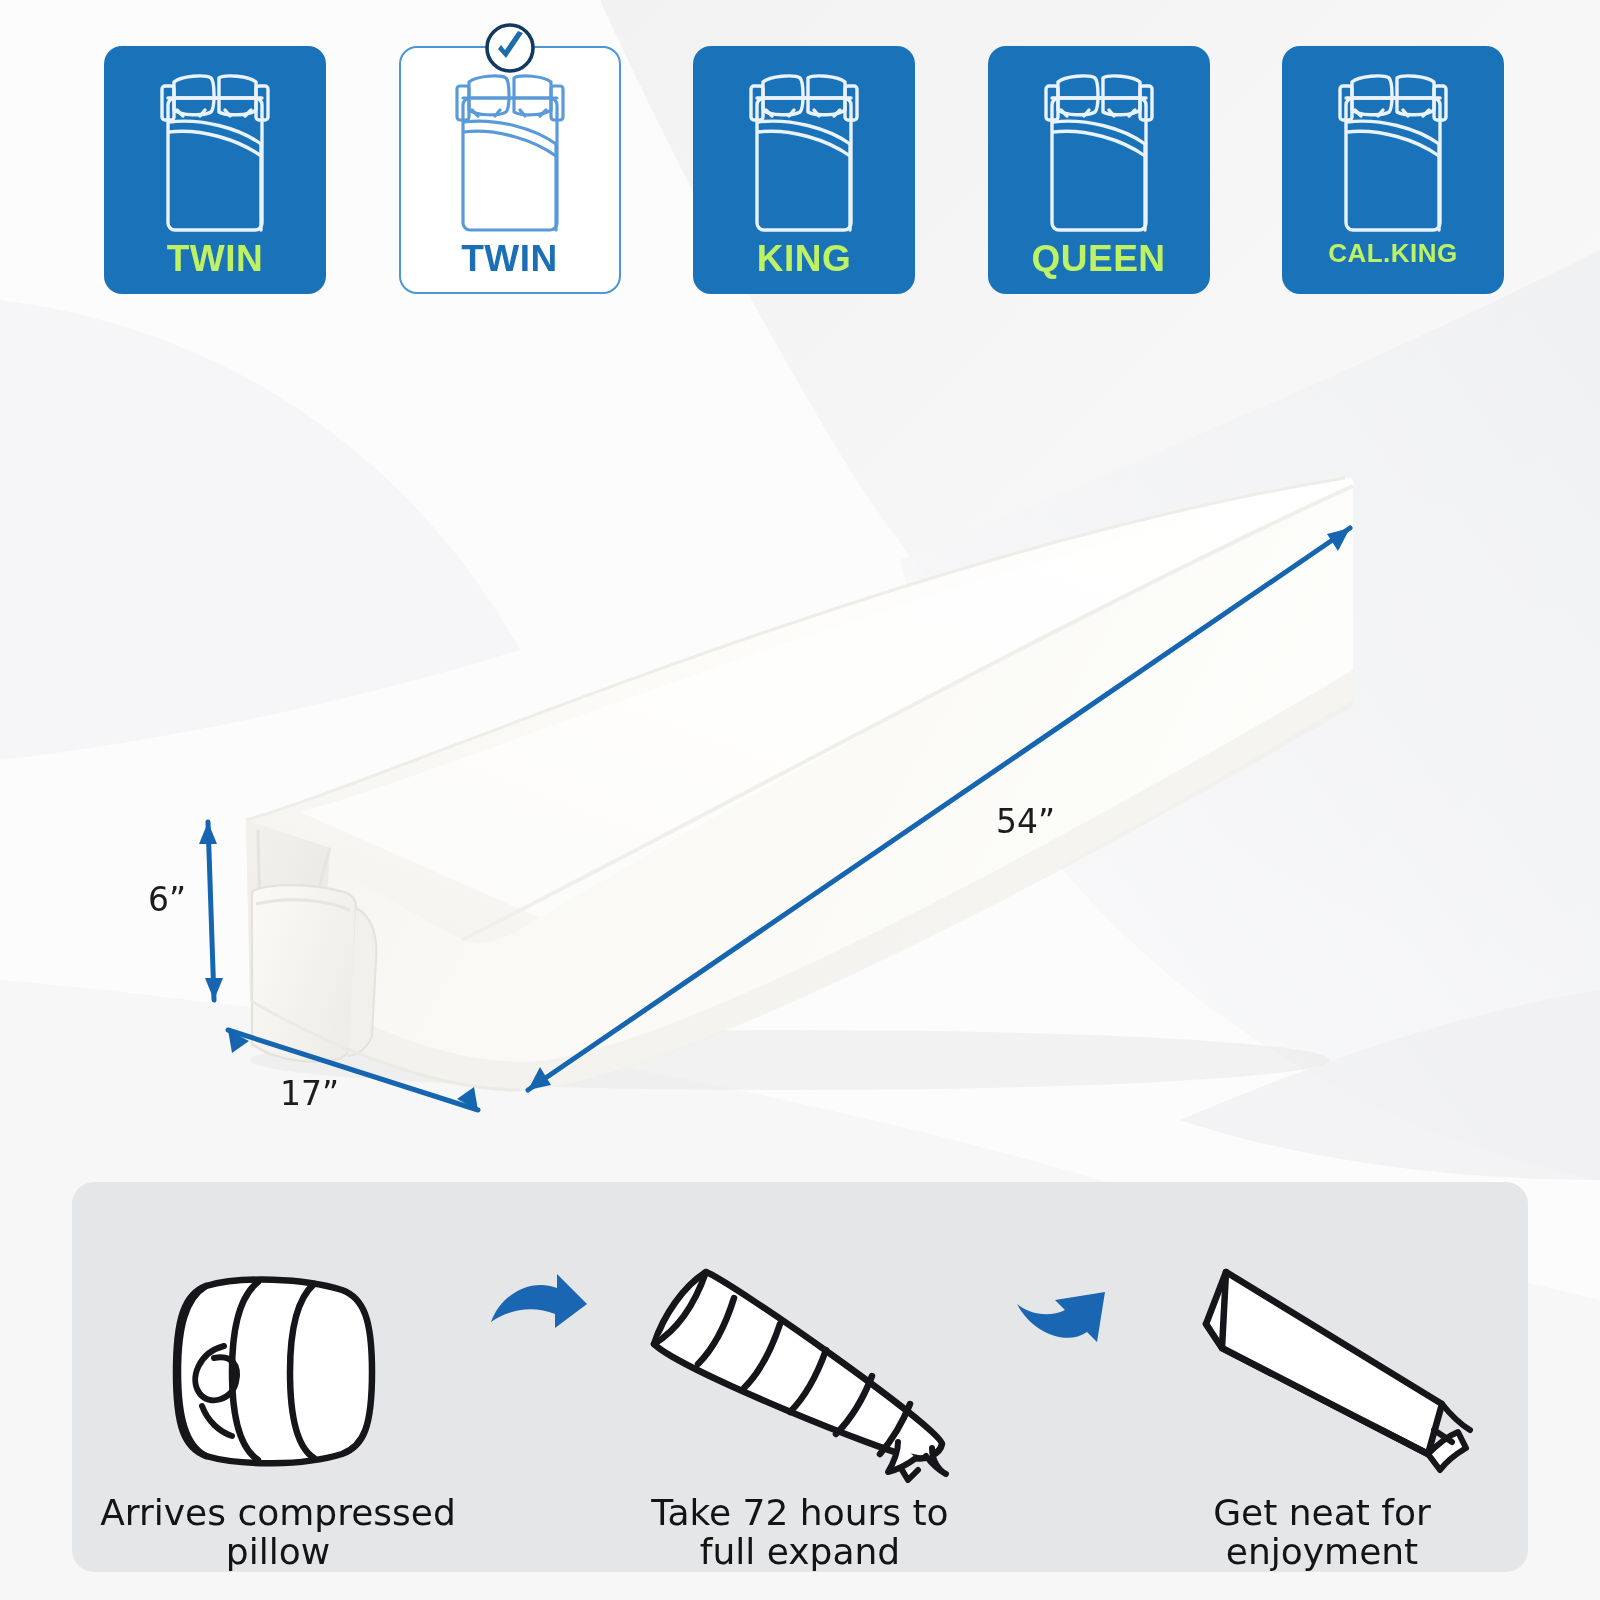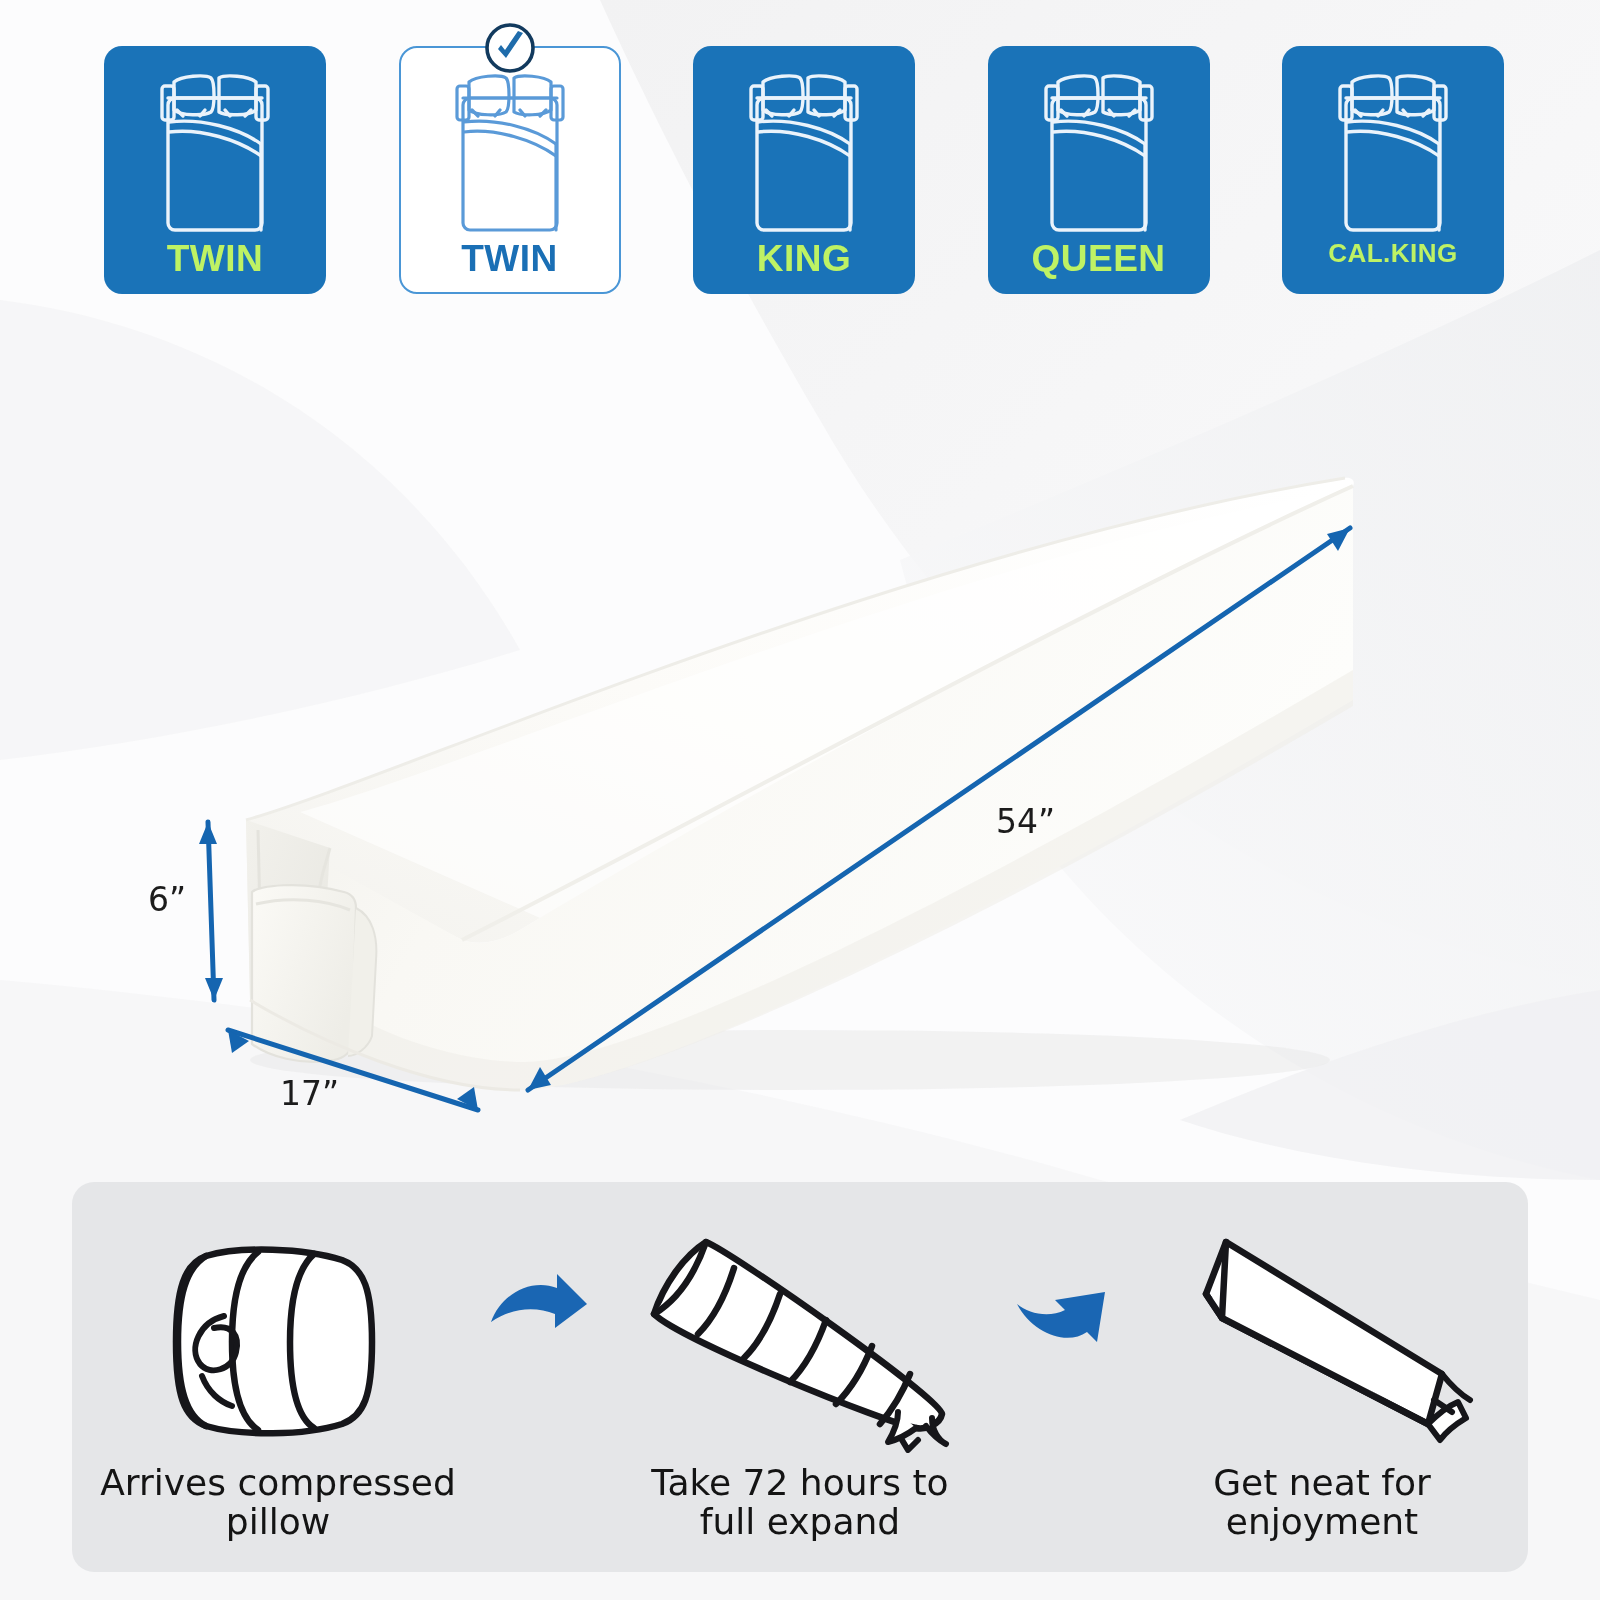--- a/index.html
+++ b/index.html
@@ -94,21 +94,21 @@
   .steps-inner {
     position: absolute; inset: 0;
     display: flex;
     align-items: stretch;
   }
   .step {
     flex: 1 1 0;
     display: flex;
     flex-direction: column;
     align-items: center;
-    justify-content: center;
+    justify-content: flex-end;
     position: relative;
   }
   .step-art { height: 240px; display:flex; align-items:center; justify-content:center; padding-top: 8px;}
   .step-art svg { display:block; }
   .step-caption {
     margin-top: 4px;
     text-align: center;
     font-family: "DejaVu Sans", sans-serif;
     font-size: 36px;
     line-height: 1.08;

